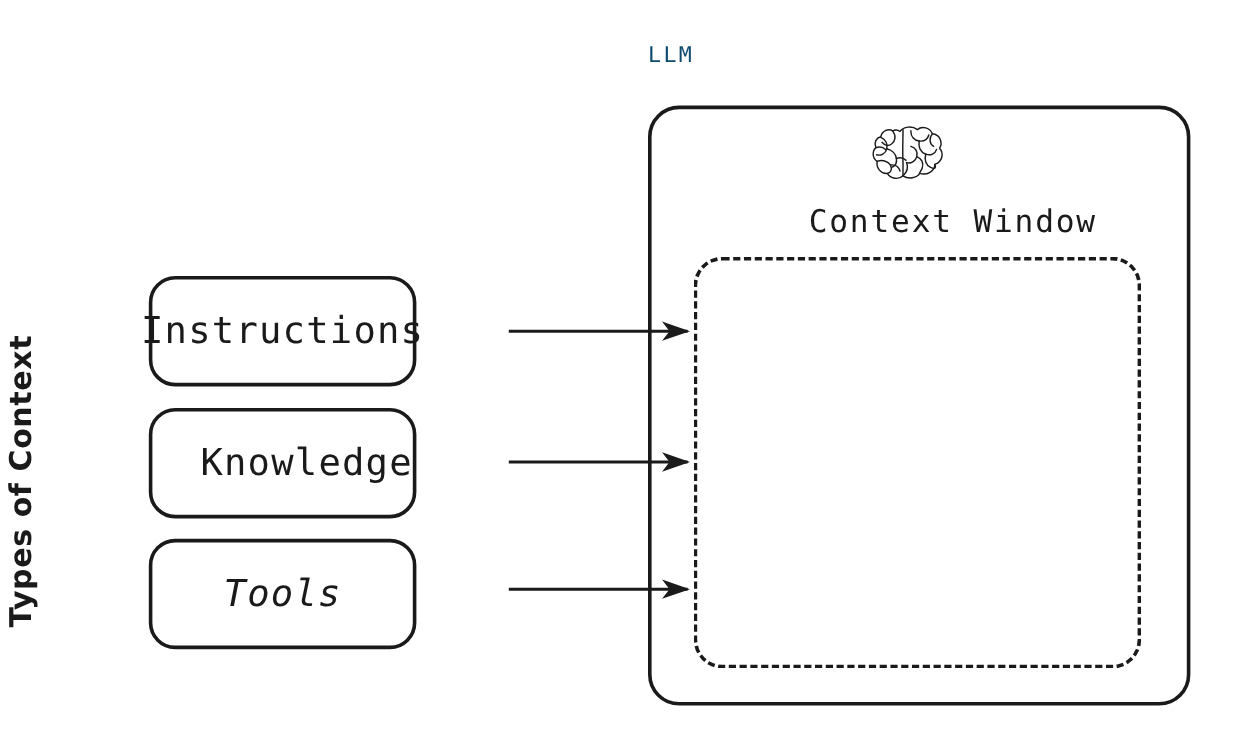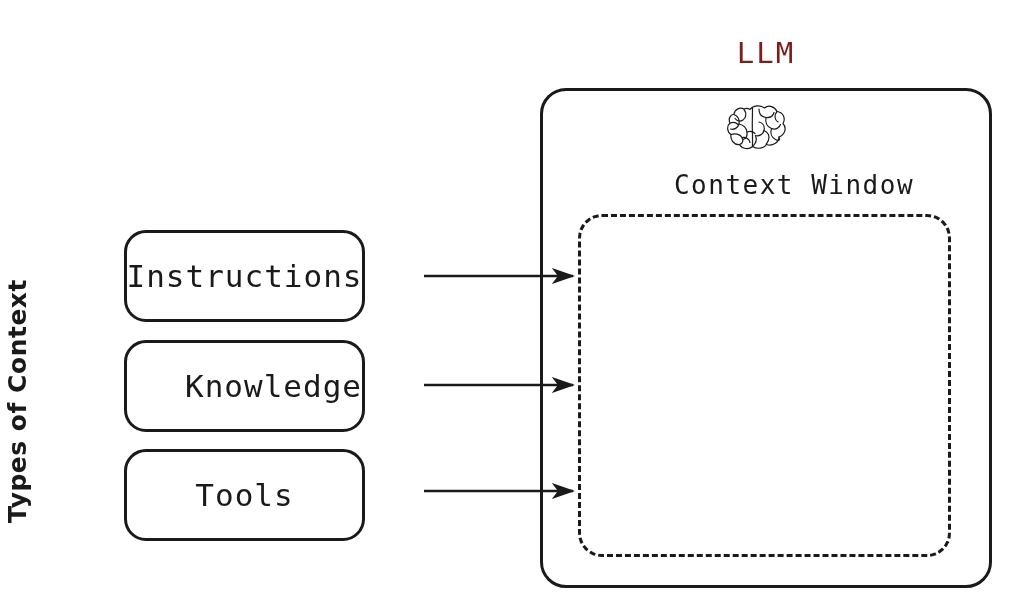--- a/index.html
+++ b/index.html
@@ -38,65 +38,65 @@
     font-weight: 600;
     letter-spacing: 0.5px;
     color: #1a1a1a;
     white-space: nowrap;
   }
 
   
   .ctx-box {
     position: absolute;
     left: 124px;
-    width: 241px;
+    width: 223px;
     height: 92px;
     box-sizing: border-box;
     border: 3px solid #1a1a1a;
     border-radius: 22px;
     background: #ffffff;
     display: flex;
     align-items: center;
     justify-content: center;
   }
   .ctx-box-label {
     font-family: "DejaVu Sans Mono", monospace;
     font-size: 31px;
     font-weight: 500;
     letter-spacing: 1px;
     color: #1a1a1a;
     white-space: nowrap;
   }
   #ctx-box-0 { top: 230px; }
   #ctx-box-1 { top: 340px; justify-content: flex-end; }
-  #ctx-box-2 { top: 449px; }
+  #ctx-box-2 { top: 449px; font-style: italic; }
 
   
   .llm-box {
     position: absolute;
     left: 540px;
     top: 88px;
     width: 452px;
     height: 500px;
     box-sizing: border-box;
     border: 3px solid #1a1a1a;
     border-radius: 26px;
     background: #ffffff;
   }
   .llm-title {
     position: absolute;
     left: 540px;
     top: 36px;
     width: 452px;
-    text-align: center;
-    font-family: "DejaVu Sans Mono", monospace;
-    font-size: 29px;
+    text-align: left;
+    font-family: "DejaVu Sans Mono", monospace;
+    font-size: 18px;
     font-weight: 500;
     letter-spacing: 2px;
-    color: #7f1d1d;
+    color: #0c4a6e;
   }
 
   
   .brain-icon {
     position: absolute;
     left: 724px;
     top: 102px;
     width: 68px;
     height: 50px;
   }

